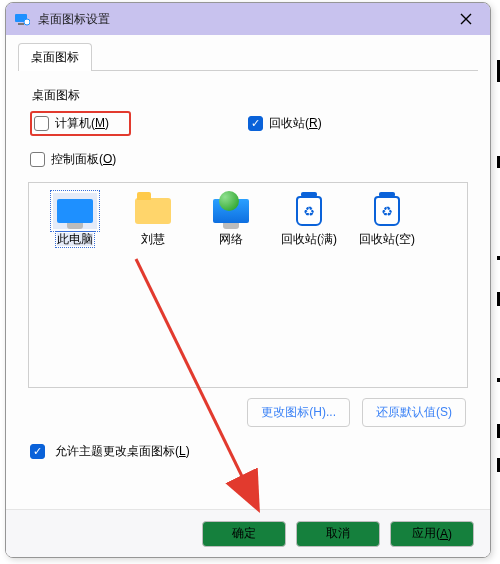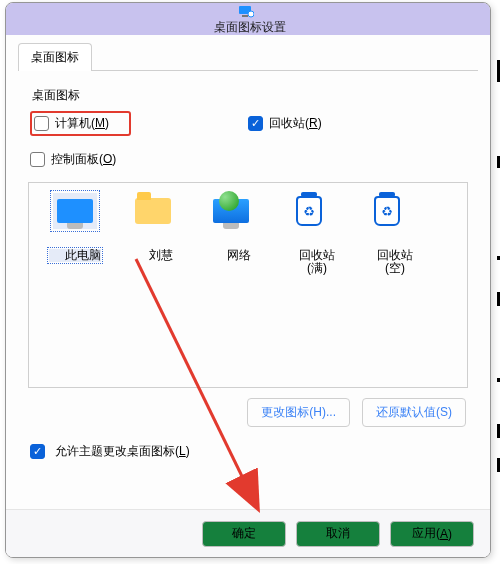--- a/index.html
+++ b/index.html
@@ -22,21 +22,20 @@
     overflow: hidden;
     box-shadow: 2px 2px 6px rgba(0,0,0,.15);
   }
   .titlebar {
     height: 32px;
     background: #c8c2ee;
     display: flex;
     align-items: center;
     padding: 0 4px 0 8px;
     color: #1a1a1a;
-    flex-direction: column;
   }
   .titlebar .app-icon { width: 16px; height: 16px; margin-right: 8px; }
   .titlebar .title { flex: 1; font-size: 12px; }
   .titlebar .close {
     width: 40px; height: 28px; display:flex; align-items:center; justify-content:center;
     color:#000;
   }
   .client {
     position: absolute;
     top: 32px; left: 0; right: 0; bottom: 0;
@@ -83,21 +82,21 @@
     display: flex;
     gap: 2px;
     align-items: flex-start;
   }
   .picon {
     width: 76px; text-align: center;
     display:flex; flex-direction:column; align-items:center;
     padding-top:2px;
   }
   .picon .glyph { width: 44px; height: 36px; display:flex; align-items:center; justify-content:center; }
-  .picon .cap { margin-top: 20px; font-size: 12px; line-height: 1.1; max-width: 70px; padding-left: 16px; }
+  .picon .cap { margin-top: 4px; font-size: 12px; line-height: 1.1; max-width: 70px; }
   .picon.sel .glyph { outline: 1px dotted #3a6fd8; outline-offset: 2px; background: rgba(58,111,216,.12); }
   .picon.sel .cap  { outline: 1px dotted #3a6fd8; outline-offset: 1px; background: rgba(58,111,216,.12); }
   .btnrow { display:flex; justify-content:flex-end; gap: 12px; padding: 10px 2px 0 0; }
   .btn {
     border: 1px solid #cfcfcf; border-radius: 4px; background:#fdfdfd;
     padding: 5px 13px; color:#333; font-size:12px;
   }
   .btn.disabled { color:#3b82f6; }
   .allow-row { display:flex; align-items:center; gap:10px; padding: 16px 2px 0 2px; }
   .footer {

